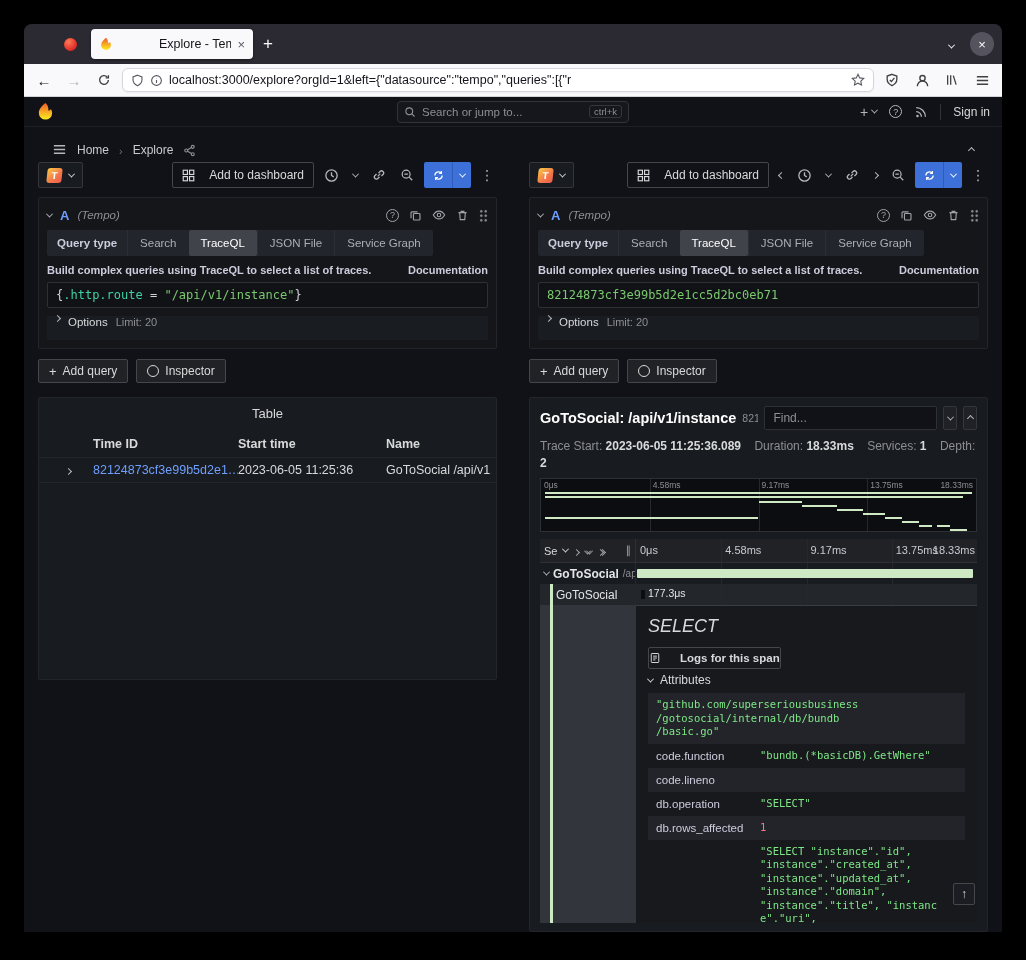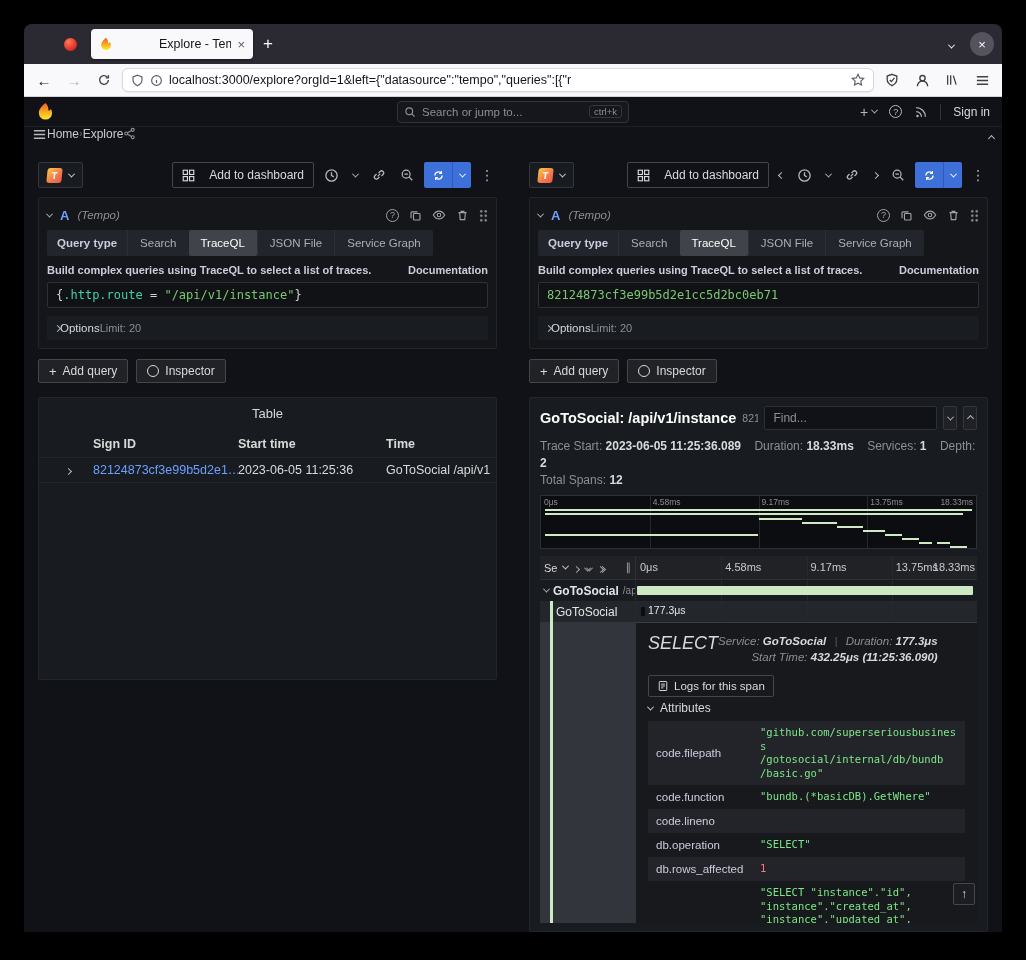--- a/index.html
+++ b/index.html
@@ -46,21 +46,21 @@
   .gsearch { position:absolute; left:50%; transform:translateX(-50%); width:232px; height:22px;
     background:#16171c; border:1px solid #32343b; border-radius:4px; display:flex; align-items:center;
     padding:0 6px; gap:6px; color:#8e8e93; }
   .gsearch input { background:transparent; border:0; outline:0; color:#c7cad1; font-size:11.5px; flex:1; width:100%; }
   .gsearch input::placeholder { color:#8e8e93; }
   .kbd { border:1px solid #34363c; border-radius:3px; font-size:9.5px; padding:0 4px; color:#8e8e93; white-space:nowrap; }
   .topnav-right { margin-left:auto; display:flex; align-items:center; gap:12px; color:#b4b7bd; }
   .vdiv { width:1px; height:16px; background:#32343b; }
   .signin { font-size:12px; color:#d8d9da; }
 
-  .crumbrow { height:30px; display:flex; align-items:flex-start; gap:0; padding:0 8px; color:#b4b7bd; }
+  .crumbrow { height:30px; display:flex; align-items:flex-end; gap:10px; padding:0 28px; color:#b4b7bd; }
   .crumb { font-size:12px; color:#c7cad1; }
   .crumb-sep { color:#6f7177; font-size:11px; }
 
   .panes { flex:1; display:flex; padding:4px 14px 0 14px; min-height:0; }
   .pane { flex:1 1 0; display:flex; flex-direction:column; min-width:0; min-height:0; }
   .splitter { width:32px; flex:none; }
 
   .pane-toolbar { height:28px; display:flex; align-items:center; justify-content:space-between; margin-bottom:8px; }
   .pt-right { display:flex; align-items:center; gap:6px; }
   .btn-ghost { height:26px; display:flex; align-items:center; gap:14px; padding:0 9px;
@@ -105,21 +105,21 @@
 
   .q-field { margin-top:6px; height:26px; background:#101216; border:1px solid #2e3036; border-radius:2px;
     display:flex; align-items:center; padding:0 8px; font-size:12px; white-space:pre; overflow:hidden; }
   .tk-brace { color:#d4d4d4; }
   .tk-field { color:#3fd0a4; }
   .tk-op { color:#d4d4d4; }
   .tk-str { color:#7bc96f; }
   .tk-plain { color:#7bc96f; }
 
   .q-opts { margin-top:8px; height:24px; background:#191c20; border-radius:2px; display:flex;
-    align-items:center; gap:0; padding:0 8px; }
+    gap:8px; padding:0 8px; }
   .q-opts-label { font-size:11.5px; color:#d8d9da; }
   .q-limit { font-size:11px; color:#8e8e93; }
 
   .q-actions { margin-top:10px; display:flex; gap:8px; }
   .btn-sec { height:24px; display:flex; align-items:center; gap:6px; padding:0 10px;
     background:#202226; border:1px solid #44464c; border-radius:2px; color:#d8d9da; font-size:12px; }
   .circ-ic { width:12px; height:12px; border:1.3px solid currentColor; border-radius:50%;
     display:flex; align-items:center; justify-content:center; font-size:8px; }
 
   
@@ -175,22 +175,22 @@
   .mini-bar { position:absolute; left:5px; top:6px; width:4px; height:9px; background:#0c0d10; }
 
   .detail-wrap { flex:1; min-height:0; display:flex; }
   .gutter { width:96px; flex:none; background:#32353b; position:relative; }
   .detail { flex:1; background:#17191d; border-top:1px solid #3a3d43; padding:10px 12px 0 12px; overflow:hidden; }
   .d-head { display:flex; justify-content:flex-start;font-style:italic; }
   .d-title { font-size:18px; color:#d8d9da; }
   .d-meta { text-align:right; font-size:11.5px; line-height:16px; }
   .d-meta .v { color:#d8d9da; font-weight:600; }
   .d-meta .sep { color:#565860; margin:0 5px; }
-  .logs-btn { margin-top:10px; height:22px; width:max-content; display:flex; align-items:center; gap:5px;
-    padding:0 8px; border:1px solid #44464c; border-radius:2px; color:#d8d9da; font-size:11.5px; }
+  .logs-btn { margin-top:10px; height:22px; width:max-content; display:flex; align-items:center; gap:19px;
+    padding:0 0; border:1px solid #44464c; border-radius:2px; color:#d8d9da; font-size:11.5px;font-weight:bold; }
   .attr-head { margin-top:4px; display:flex; align-items:center; gap:7px; font-size:12px; color:#d8d9da; }
   .attr-table { margin-top:6px; }
   .attr-row { display:flex; min-height:24px; }
   .attr-row.odd { background:#22242a; }
   .attr-key { width:104px; flex:none; display:flex; align-items:center; padding-left:8px;
     font-size:11.5px; color:#ccccdc; }
   .attr-val { flex:1; display:flex; align-items:center; padding:5px 8px; font-size:10.5px; line-height:13.5px;
     white-space:pre-wrap; word-break:break-all; font-family:"DejaVu Sans Mono", monospace; }
   .val-str { color:#7ee787; }
   .val-num { color:#6e9fff; }
@@ -435,23 +435,23 @@
           <span class="btn-sec">
             <span class="circ-ic"></span>
             <span>Inspector</span>
           </span>
         </div>
 
         <div class="panel table-panel">
           <div class="panel-title">Table</div>
           <div class="tbl-head">
             <span></span>
-            <span>Sign ID</span>
+            <span>Time ID</span>
             <span>Start time</span>
-            <span>Time</span>
+            <span>Name</span>
           </div>
           <div class="tbl-row">
             <span class="tbl-exp"><span class="chev right"></span></span>
             <span class="trace-link">82124873cf3e99b5d2e1…</span>
             <span>2023-06-05 11:25:36</span>
             <span style="white-space:nowrap;overflow:hidden">GoToSocial /api/v1…</span>
           </div>
         </div>
       </div>
 
@@ -591,24 +591,20 @@
           <div class="tr-summary">
             <div>
               <span class="lab">Trace Start:</span>
               <span class="val">2023-06-05 11:25:36.089</span>
               <span class="lab">Duration:</span>
               <span class="val">18.33ms</span>
               <span class="lab">Services:</span>
               <span class="val">1</span>
               <span class="lab">Depth:</span>
               <span class="val">2</span>
-            </div>
-            <div>
-              <span class="lab">Total Spans:</span>
-              <span class="val">12</span>
             </div>
           </div>
 
           <div class="minimap">
             <div class="gridline" style="left:25%"></div>
             <div class="gridline" style="left:50%"></div>
             <div class="gridline" style="left:75%"></div>
             <span class="mm-tick" style="left:3px">0μs</span>
             <span class="mm-tick" style="left:calc(25% + 3px)">4.58ms</span>
             <span class="mm-tick" style="left:calc(50% + 3px)">9.17ms</span>
@@ -679,48 +675,34 @@
             </div>
           </div>
 
           <div class="detail-wrap">
             <div class="gutter">
               <span class="sel-stripe"></span>
             </div>
             <div class="detail">
               <div class="d-head">
                 <span class="d-title">SELECT</span>
-                <div class="d-meta">
-                  <div>
-                    <span class="lab">Service:</span>
-                    <span class="v">GoToSocial</span>
-                    <span class="sep">|</span>
-                    <span class="lab">Duration:</span>
-                    <span class="v">177.3μs</span>
-                  </div>
-                  <div>
-                    <span class="lab">Start Time:</span>
-                    <span class="v">432.25μs (11:25:36.090)</span>
-                  </div>
-                </div>
               </div>
               <div class="logs-btn">
                 <svg class="ic" width="12" height="12" viewBox="0 0 16 16" fill="none" stroke="currentColor" stroke-width="1.3">
                   <rect x="3" y="2" width="10" height="12" rx="1"></rect>
                     <path d="M5.5 5.5h5M5.5 8h5M5.5 10.5h3"></path>
                 </svg>
                 <span>Logs for this span</span>
               </div>
               <div class="attr-head">
                 <span class="chev"></span>
                 <span>Attributes</span>
               </div>
               <div class="attr-table">
                 <div class="attr-row odd">
-                  <div class="attr-key">code.filepath</div>
                   <div class="attr-val val-str">"github.com/superseriousbusiness
 /gotosocial/internal/db/bundb
 /basic.go"</div>
                 </div>
                 <div class="attr-row">
                   <div class="attr-key">code.function</div>
                   <div class="attr-val val-str">"bundb.(*basicDB).GetWhere"</div>
                 </div>
                 <div class="attr-row odd">
                   <div class="attr-key">code.lineno</div>

